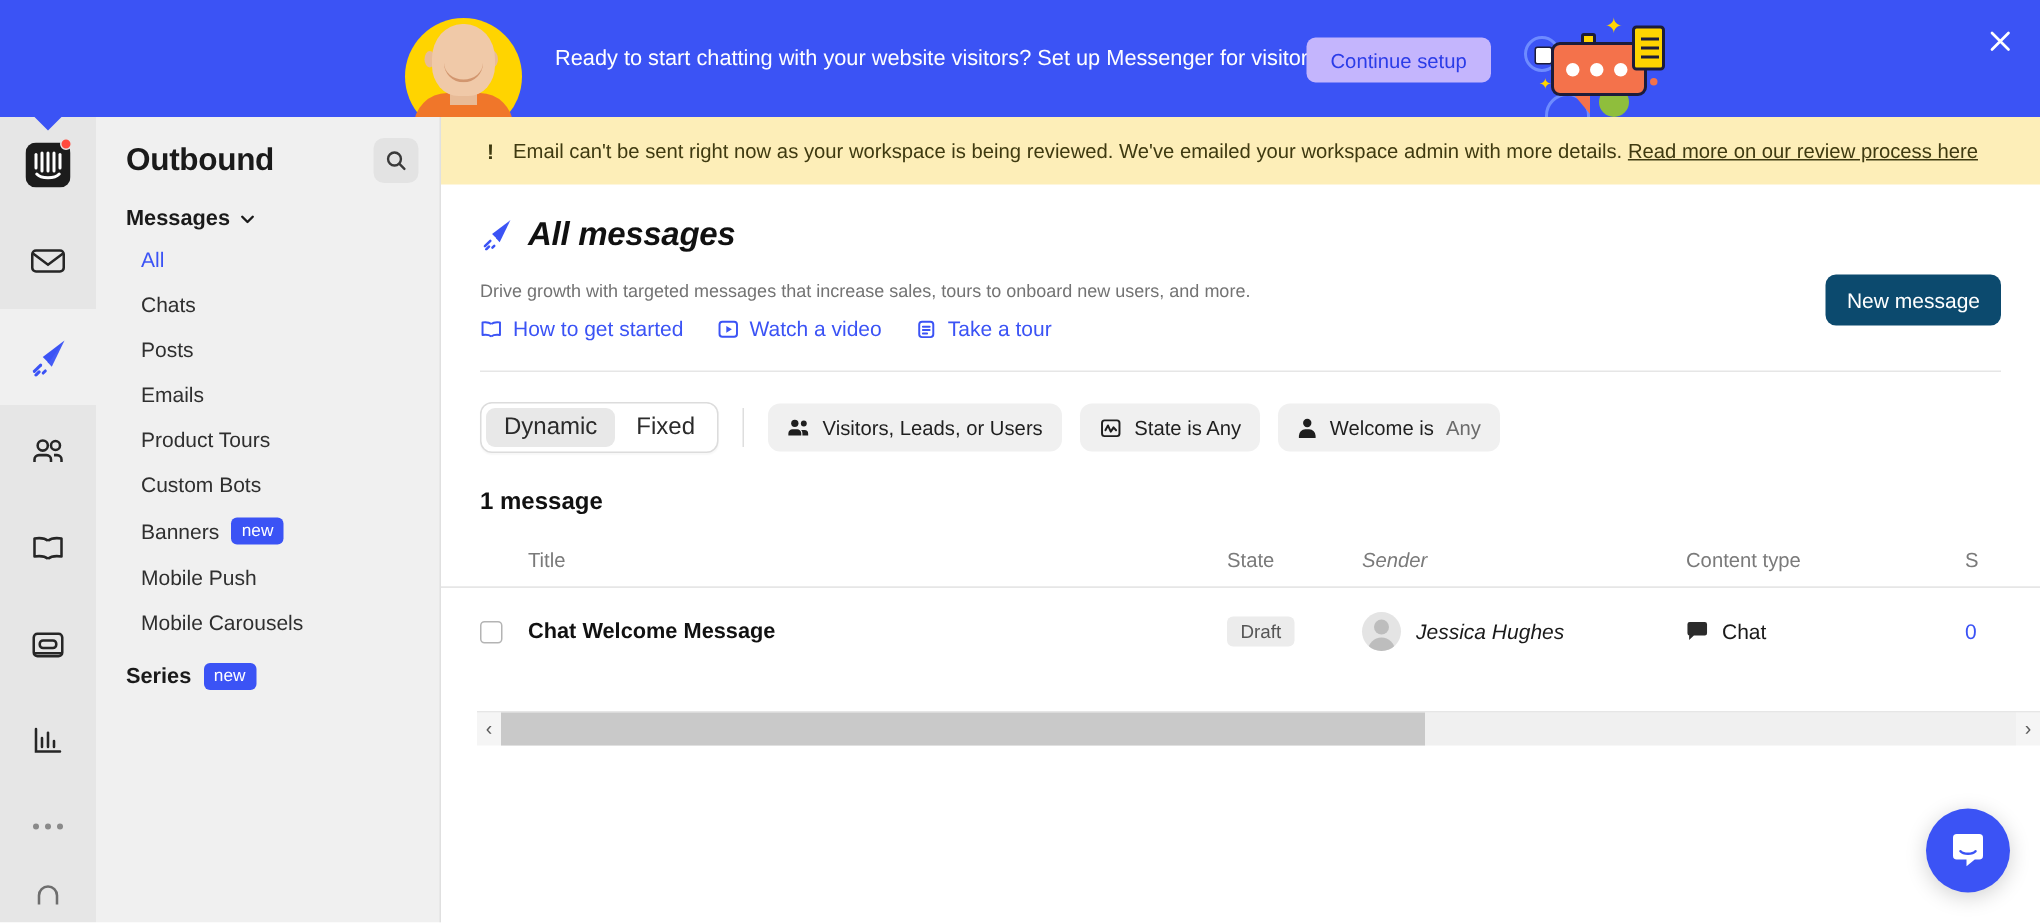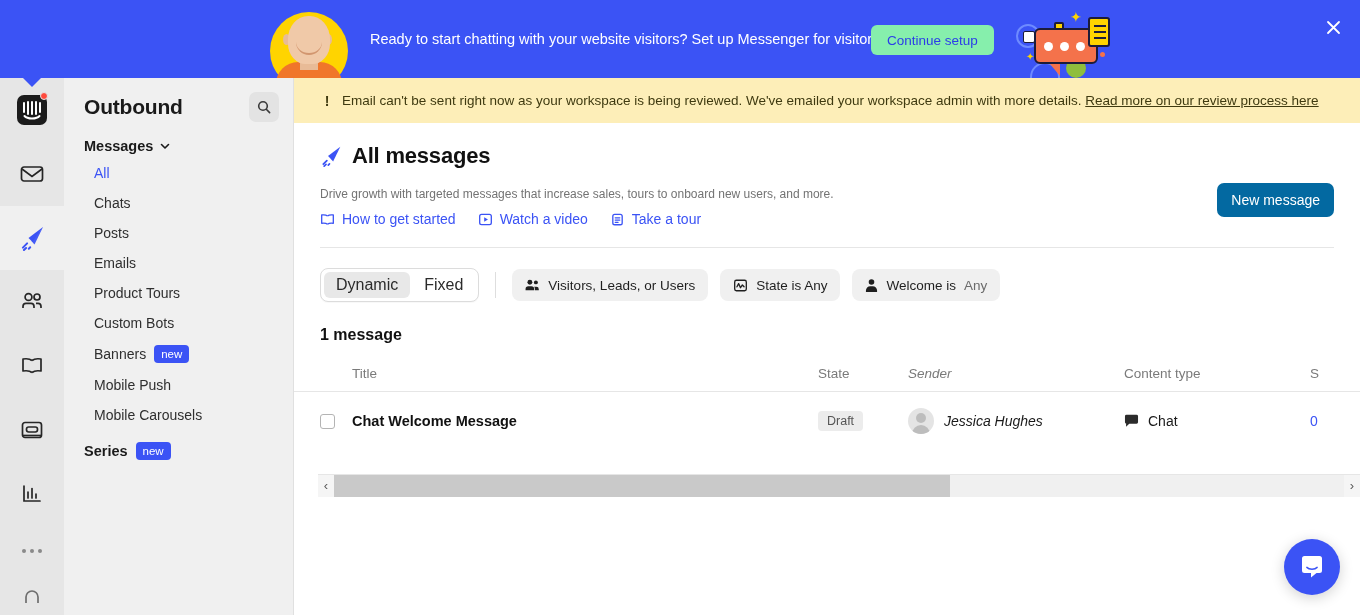--- a/index.html
+++ b/index.html
@@ -64,21 +64,21 @@
   }
   .promo-text {
     position: absolute; left: 370px; top: 50%;
     transform: translateY(-50%);
     color: #ffffff; font-size: 14.5px; line-height: 20px;
     white-space: nowrap;
   }
   .promo-cta {
     position: absolute; left: 871px; top: 25px;
     height: 30px; padding: 0 16px;
-    background: #86efac; color: #2b3ce8;
+    background: #c4b5fd; color: #2b3ce8;
     border: none; border-radius: 6px;
     font-family: inherit; font-size: 13.5px; font-weight: 400;
     cursor: pointer; white-space: nowrap;
     display:flex; align-items:center;
   }
   .promo-illustration {
     position: absolute; left: 1008px; top: 6px;
     width: 110px; height: 72px;
   }
   .ill-bubble {
@@ -234,31 +234,31 @@
     font-size: 13.5px; color: #3f3a10;
   }
   .warn-bang {
     display:inline-block; width:14px; text-align:center;
     font-weight: 700; color:#3f3a10; margin-right: 8px; font-size: 14px;
   }
   .warn-link { color: #3f3a10; text-decoration: underline; cursor: pointer; }
 
   .page-head { padding: 20px 26px 0 26px; position: relative; }
   .page-title-row { display: flex; align-items: center; gap: 10px; }
-  .page-title { font-size: 22px; font-weight: 700; color: #111; letter-spacing: -0.2px; }
+  .page-title { font-size: 22px; font-weight: 700; color: #111; letter-spacing: -0.2px; font-style: italic; }
   .page-sub { margin-top: 18px; font-size: 12px; color: #737373; }
   .quicklinks { margin-top: 10px; display: flex; align-items: center; gap: 22px; }
   .quicklink {
     display: flex; align-items: center; gap: 7px;
     font-size: 14px; color: #3b53f5; cursor: pointer;
   }
   .new-message-btn {
     position: absolute; right: 26px; top: 60px;
     height: 34px; padding: 0 14px;
-    background: #0369a1; color: #fff;
+    background: #0c4a6e; color: #fff;
     border: none; border-radius: 7px;
     font-family: inherit; font-size: 14px;
     cursor: pointer;
     display:flex; align-items:center;
   }
 
   .divider { margin-top: 20px; height: 1px; background: #e6e6e6; }
 
   
   .filter-row {

